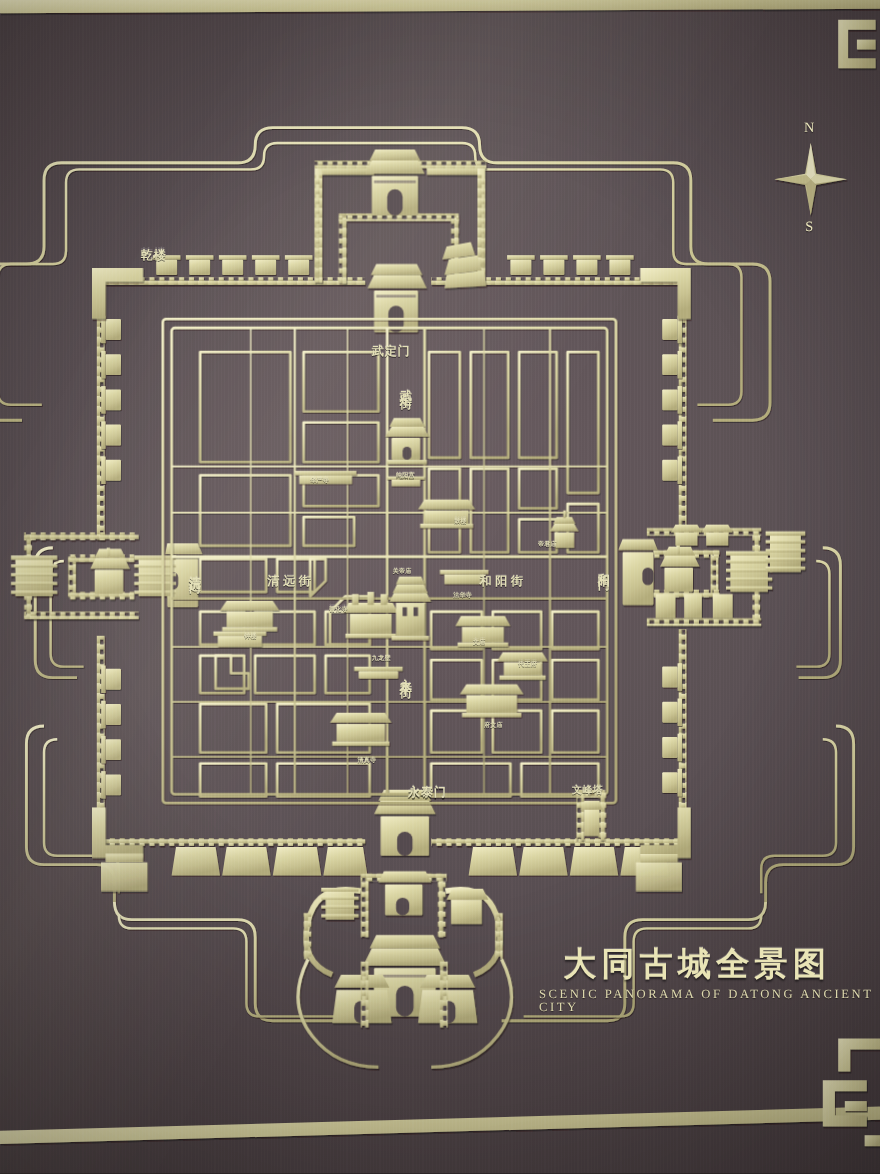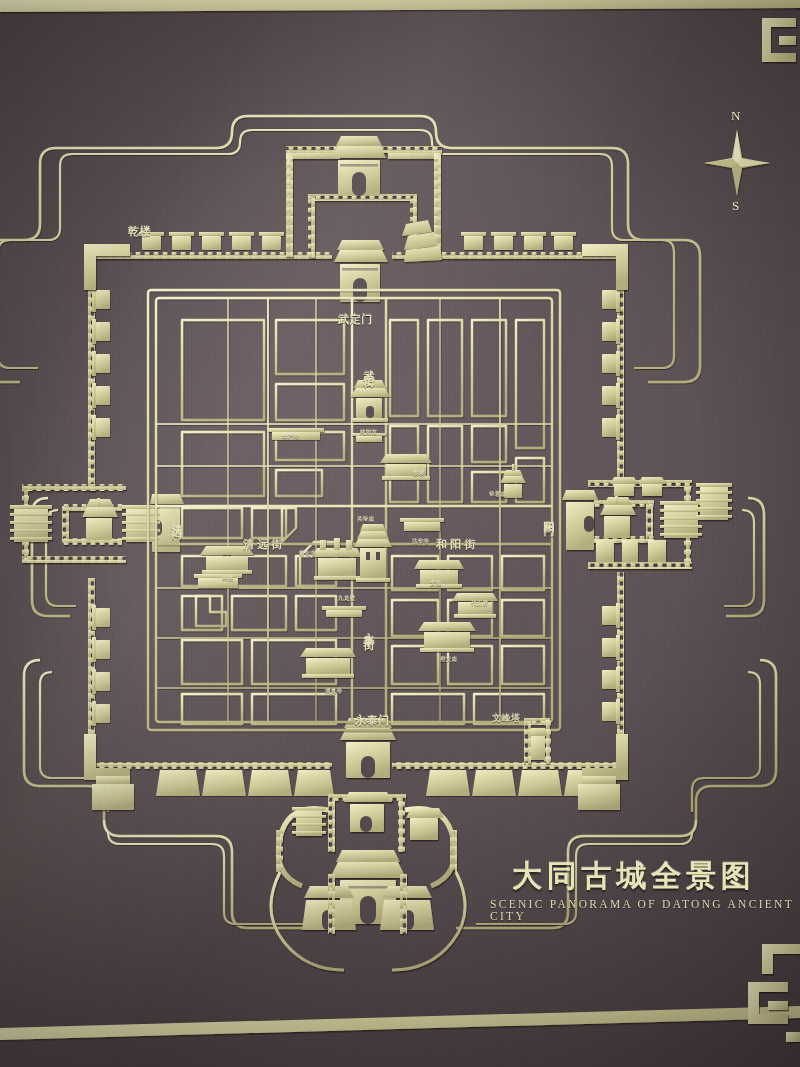--- a/index.html
+++ b/index.html
@@ -30,23 +30,23 @@
   svg.relief{position:absolute;left:0;top:0;width:800px;height:1067px;overflow:visible;}
 
   
   .cn{
     position:absolute;color:#e4e0b8;font-family:"DejaVu Sans",sans-serif;
     text-shadow:0 1px 0 rgba(0,0,0,.55), 0 -1px 0 rgba(255,255,255,.18);
     white-space:nowrap;letter-spacing:.06em;user-select:none;
   }
   .vert{writing-mode:vertical-rl;text-orientation:upright;letter-spacing:.18em;}
   .g-lab{font-size:11px;font-weight:700;}
-  .st-lab{font-size:11px;font-weight:700;letter-spacing:.30em;margin-top:16px;}
+  .st-lab{font-size:11px;font-weight:700;letter-spacing:.30em;}
   .tiny{font-size:5.5px;font-weight:700;letter-spacing:.04em;opacity:.93;}
-  .tiny2{font-size:6.5px;font-weight:700;letter-spacing:.05em;opacity:.95;}
+  .tiny2{font-size:6.5px;font-weight:700;letter-spacing:.05em;opacity:.95;margin-left:28px;}
   .compass-l{font-size:13px;font-family:"Liberation Serif",serif;color:#ece7bd;
              text-shadow:0 1px 1px rgba(0,0,0,.5);}
 
   #title-cn{
     position:absolute;left:512px;top:856px;font-size:30px;font-weight:700;
     letter-spacing:.16em;color:#e9e4b6;font-family:"DejaVu Sans",sans-serif;
     text-shadow:0 2px 2px rgba(0,0,0,.55),0 -1px 0 rgba(255,255,255,.22);
   }
   #title-en{
     position:absolute;left:490px;top:898px;font-size:11.5px;letter-spacing:.20em;
@@ -617,21 +617,21 @@
   <div id="grain"></div>
   <div id="sheen"></div>
   <div id="vign"></div>
 
   <div class="cn compass-l" style="left:731px;top:108px;">N</div>
   <div class="cn compass-l" style="left:732px;top:198px;">S</div>
 
   <div class="cn g-lab" style="left:338px;top:312px;">武定门</div>
   <div class="cn g-lab vert" style="left:168px;top:515px;">清远门</div>
   <div class="cn g-lab vert" style="left:540px;top:512px;">和阳门</div>
-  <div class="cn g-lab" style="left:355px;top:713px;">永泰门</div>
+  <div class="cn g-lab" style="left:371px;top:713px;">永泰门</div>
 
   <div class="cn g-lab" style="left:128px;top:224px;">乾楼</div>
   <div class="cn tiny2" style="left:492px;top:712px;font-size:9px;">文峰塔</div>
 
   <div class="cn st-lab vert" style="left:360px;top:345px;">武定街</div>
   <div class="cn st-lab vert" style="left:360px;top:608px;">永泰街</div>
   <div class="cn st-lab" style="left:243px;top:521px;">清远街</div>
   <div class="cn st-lab" style="left:436px;top:521px;">和阳街</div>
 
   <div class="cn tiny" style="left:282px;top:433px;">华严寺</div>

